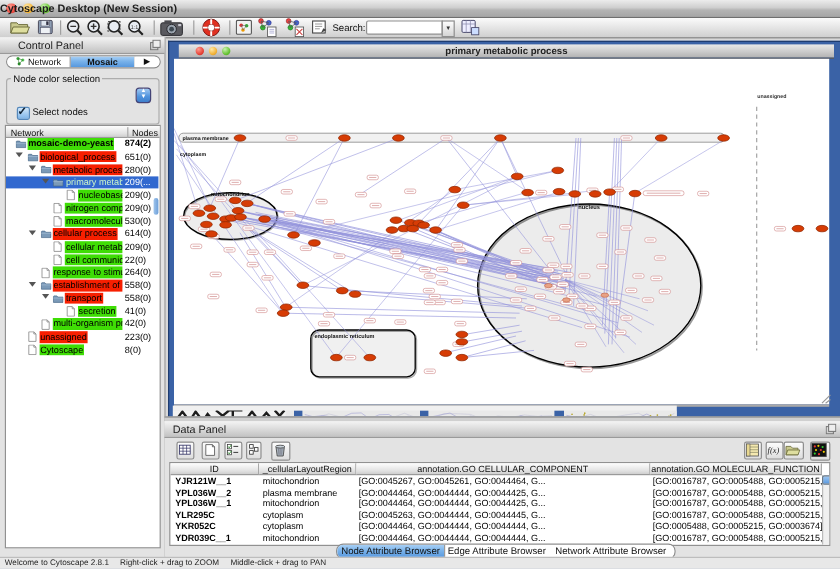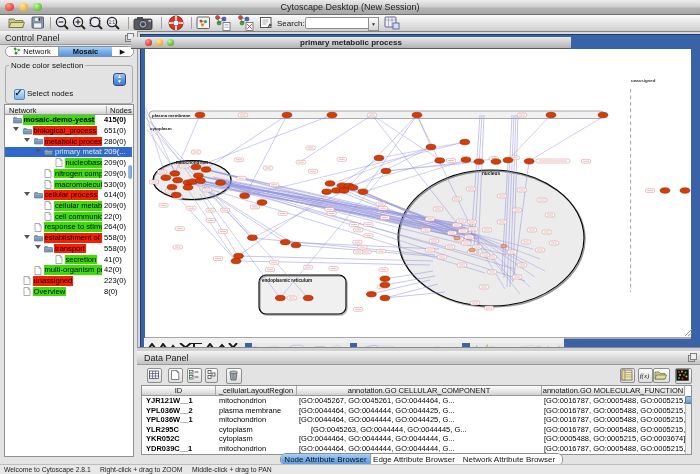--- a/index.html
+++ b/index.html
@@ -3,32 +3,32 @@
 <style>
   html,body{margin:0;padding:0;}
   body{width:700px;height:474px;position:relative;overflow:hidden;
        font-family:"Liberation Sans",sans-serif;background:#d8d8d8;}
   .abs{position:absolute;}
   
   #titlebar{left:0;top:0;width:700px;height:14px;
     background:linear-gradient(#ececec,#cfcfcf 45%,#b4b4b4 60%,#a6a6a6);
     border-bottom:1px solid #6f6f6f;}
   #titlebar .tl{position:absolute;top:2.5px;width:8.5px;height:8.5px;border-radius:50%;}
-  #title-text{width:100%;text-align:center;font-size:9px;font-weight:normal;color:#1c1c1c;top:2px;}
+  #title-text{width:100%;text-align:left;font-size:9px;font-weight:bold;color:#1c1c1c;top:2px;}
   
   #toolbar{left:0;top:15px;width:700px;height:16px;
     background:linear-gradient(#fbfbfb,#e3e3e3 55%,#cfcfcf);
     border-bottom:1px solid #848484;}
   .tsep{position:absolute;top:2px;width:1px;height:12px;background:#a0a0a0;}
   
   #cp{left:0;top:31px;width:137px;height:433px;background:#e3e3e3;border-right:1px solid #9a9a9a;}
   #cp-head{left:0;top:0;width:137px;height:13px;
     background:linear-gradient(#f4f4f4,#d6d6d6 60%,#c2c2c2);
     border-bottom:1px solid #9a9a9a;font-size:9px;color:#222;}
-  #cp-head span{position:absolute;left:5px;top:2px;text-align:right;}
+  #cp-head span{position:absolute;left:15px;top:2px;text-align:right;}
   .tabwrap{left:5px;top:15px;width:127px;height:9px;background:#fff;border:1px solid #8d8d8d;
      border-radius:6px;overflow:hidden;font-size:7.5px;}
   .tabseg{position:absolute;top:0;height:9px;line-height:9px;text-align:center;color:#111;}
   #groupbox{left:5px;top:34px;width:126px;height:37px;border:1px solid #adadad;border-radius:3px;}
   #gb-label{left:9px;top:30px;font-size:8px;color:#111;background:#e3e3e3;padding:0 2px;}
   #combo{left:12px;top:41px;width:113px;height:12px;padding-right:13px;box-sizing:border-box;background:linear-gradient(#ffffff,#e8e8e8);
      border:1px solid #8f8f8f;border-radius:6px;font-size:8px;color:#111;
      text-align:center;line-height:12px;}
   #combo-btn{left:113px;top:41.5px;width:11px;height:11px;border-radius:3px;
      background:linear-gradient(#9fc8f2,#4e92dd 60%,#3f7fcc);border:0.5px solid #447;
@@ -45,21 +45,21 @@
   .trow{position:absolute;left:0;width:127px;height:10.7px;font-size:7.6px;white-space:nowrap;}
   .tri{position:absolute;top:2.2px;width:0;height:0;border-left:3.2px solid transparent;
        border-right:3.2px solid transparent;border-top:4.5px solid #555;}
   .lbl{position:absolute;top:0.8px;padding:0 1px;line-height:9.5px;color:#000;}
   .num{position:absolute;left:99px;top:0.8px;line-height:9.5px;color:#000;}
   .bg-g{background:#3fdd05;}
   .bg-r{background:#f71f00;}
   
   #win-blue{left:139.5px;top:33.5px;width:560.5px;height:313.5px;background:#3a62a6;
      border-top:1px solid #1e3c70;border-left:1px solid #1e3c70;}
-  #win-title{left:131px;top:37px;width:440px;height:11px;
+  #win-title{left:149px;top:37px;width:546px;height:11px;
      background:linear-gradient(#e9e9e9,#cbcbcb 55%,#b2b2b2);border-bottom:1px solid #5a5a5a;
      font-size:8px;font-weight:bold;color:#222;text-align:center;line-height:11px;}
   #win-canvas{left:145px;top:49px;width:546px;height:288px;background:#ffffff;}
   .wl{position:absolute;top:2px;width:7px;height:7px;border-radius:50%;}
   
   #bstrip{left:144px;top:338px;width:420px;height:9px;background:#f0f0f0;overflow:hidden;}
   #mdi-gap{left:137px;top:347px;width:563px;height:4px;background:#d0d0d0;border-top:1px solid #8a8a8a;}
   
   #dp{left:137px;top:351px;width:563px;height:113px;background:#e3e3e3;}
   #dp-head{left:0;top:0;width:563px;height:13px;
@@ -209,21 +209,21 @@
       <span class="abs" style="left:101px;top:0.5px;border-left:1px solid #a8a8a8;padding-left:3px;text-align:center;">Nodes</span>
     </div>
     <div style="position:absolute;left:122.5px;top:60px;width:4.5px;height:14px;background:linear-gradient(90deg,#9fc4ec,#6d9fd8);border-radius:2px;"></div>
       <div id="tree-rows">
 <div class="trow" style="top:9.5px;font-weight:bold;">
           <svg width="9" height="8" viewBox="0 0 9 8" style="position:absolute;left:7.5px;top:1.5px;">
             <path d="M0.5 2 L0.5 7 L8.5 7 L8.5 2.6 L4.2 2.6 L3.4 1.6 L0.9 1.6 Z" fill="#7b9ab8" stroke="#4a6a8a" stroke-width="0.6"></path>
             <path d="M0.5 3.4 L8.5 3.4" stroke="#9db8d0" stroke-width="0.7"></path>
           </svg>
           <span class="lbl bg-g" style="left:17.5px;max-width:77.5px;overflow:hidden;display:inline-block;">mosaic-demo-yeast</span>
-          <span class="num" style="">415(0)</span>
+          <span class="num" style="">874(2)</span>
         </div>
 <div class="trow" style="top:20.2px;">
           <span class="tri" style="left:8.0px;"></span>
           <svg width="9" height="8" viewBox="0 0 9 8" style="position:absolute;left:17.5px;top:1.5px;">
             <path d="M0.5 2 L0.5 7 L8.5 7 L8.5 2.6 L4.2 2.6 L3.4 1.6 L0.9 1.6 Z" fill="#7b9ab8" stroke="#4a6a8a" stroke-width="0.6"></path>
             <path d="M0.5 3.4 L8.5 3.4" stroke="#9db8d0" stroke-width="0.7"></path>
           </svg>
           <span class="lbl bg-r" style="left:27.5px;max-width:67.5px;overflow:hidden;display:inline-block;">biological_process</span>
           <span class="num" style="">651(0)</span>
         </div>
@@ -342,21 +342,21 @@
             <path d="M5.2 0.5 L5.2 2.3 L7 2.3" fill="none" stroke="#8a8a8a" stroke-width="0.7"></path>
           </svg>
           <span class="lbl bg-r" style="left:27.5px;max-width:67.5px;overflow:hidden;display:inline-block;">unassigned</span>
           <span class="num" style="">223(0)</span>
         </div>
 <div class="trow" style="top:181.0px;">
           <svg width="8" height="9" viewBox="0 0 8 9" style="position:absolute;left:17.5px;top:1px;">
             <path d="M1 0.5 L5.2 0.5 L7 2.3 L7 8.5 L1 8.5 Z" fill="#fff" stroke="#8a8a8a" stroke-width="0.7"></path>
             <path d="M5.2 0.5 L5.2 2.3 L7 2.3" fill="none" stroke="#8a8a8a" stroke-width="0.7"></path>
           </svg>
-          <span class="lbl bg-g" style="left:27.5px;max-width:67.5px;overflow:hidden;display:inline-block;">Overview</span>
+          <span class="lbl bg-g" style="left:27.5px;max-width:67.5px;overflow:hidden;display:inline-block;">Cytoscape</span>
           <span class="num" style="">8(0)</span>
         </div>
 </div>
   </div>
 </div>
 
 <div class="abs" id="win-blue"></div>
 <div class="abs" id="win-title">
   <div class="wl" style="left:14px;background:radial-gradient(circle at 35% 30%,#ff9a90,#e8463a 60%,#b22);"></div>
   <div class="wl" style="left:25px;background:radial-gradient(circle at 35% 30%,#ffe9a8,#f3b33a 60%,#c8901c);"></div>
@@ -1044,21 +1044,21 @@
 <div class="drow" style="left:4px;top:19.5px;width:70px;font-weight:bold;">YPL036W__2</div>
 <div class="drow" style="left:77px;top:19.5px;width:78px;">plasma membrane</div>
 <div class="drow" style="left:157px;top:19.5px;width:242px;">[GO:0044464, GO:0044444, GO:0044425, G...</div>
 <div class="drow" style="left:402px;top:19.5px;width:141px;">[GO:0016787, GO:0005488, GO:0005215, G...</div>
 <div class="drow" style="left:4px;top:29.0px;width:70px;font-weight:bold;">YPL036W__1</div>
 <div class="drow" style="left:77px;top:29.0px;width:78px;">mitochondrion</div>
 <div class="drow" style="left:157px;top:29.0px;width:242px;">[GO:0044464, GO:0044444, GO:0044425, G...</div>
 <div class="drow" style="left:402px;top:29.0px;width:141px;">[GO:0016787, GO:0005488, GO:0005215, G...</div>
 <div class="drow" style="left:4px;top:38.5px;width:70px;font-weight:bold;">YLR295C</div>
 <div class="drow" style="left:77px;top:38.5px;width:78px;">cytoplasm</div>
-<div class="drow" style="left:157px;top:38.5px;width:242px;margin-left:12px;">[GO:0045263, GO:0044444, GO:0044445, G...</div>
+<div class="drow" style="left:157px;top:38.5px;width:242px;">[GO:0045263, GO:0044444, GO:0044445, G...</div>
 <div class="drow" style="left:402px;top:38.5px;width:141px;">[GO:0016787, GO:0005488, GO:0005215, GO:0003824, G...</div>
 <div class="drow" style="left:4px;top:48.0px;width:70px;font-weight:bold;">YKR052C</div>
 <div class="drow" style="left:77px;top:48.0px;width:78px;">cytoplasm</div>
 <div class="drow" style="left:157px;top:48.0px;width:242px;">[GO:0044464, GO:0044444, GO:0044444, G...</div>
 <div class="drow" style="left:402px;top:48.0px;width:141px;">[GO:0005488, GO:0005215, GO:0003674]</div>
 <div class="drow" style="left:4px;top:57.5px;width:70px;font-weight:bold;">YDR039C__1</div>
 <div class="drow" style="left:77px;top:57.5px;width:78px;">mitochondrion</div>
 <div class="drow" style="left:157px;top:57.5px;width:242px;">[GO:0044464, GO:0044444, GO:0044444, G...</div>
 <div class="drow" style="left:402px;top:57.5px;width:141px;">[GO:0016787, GO:0005488, GO:0005215, G...</div>
 <div style="position:absolute;left:543px;top:10px;width:6px;height:58px;background:#f0f0f0;border-left:1px solid #bbb;"></div>

